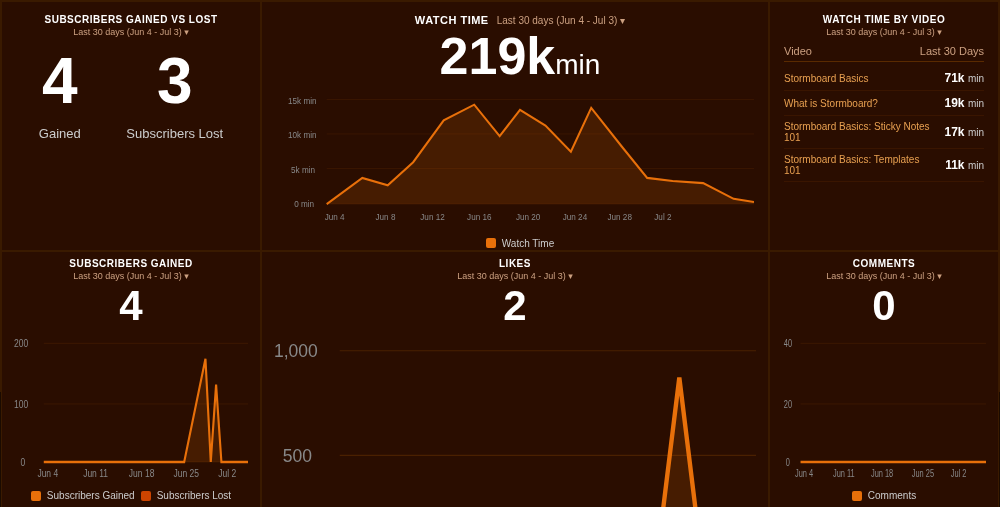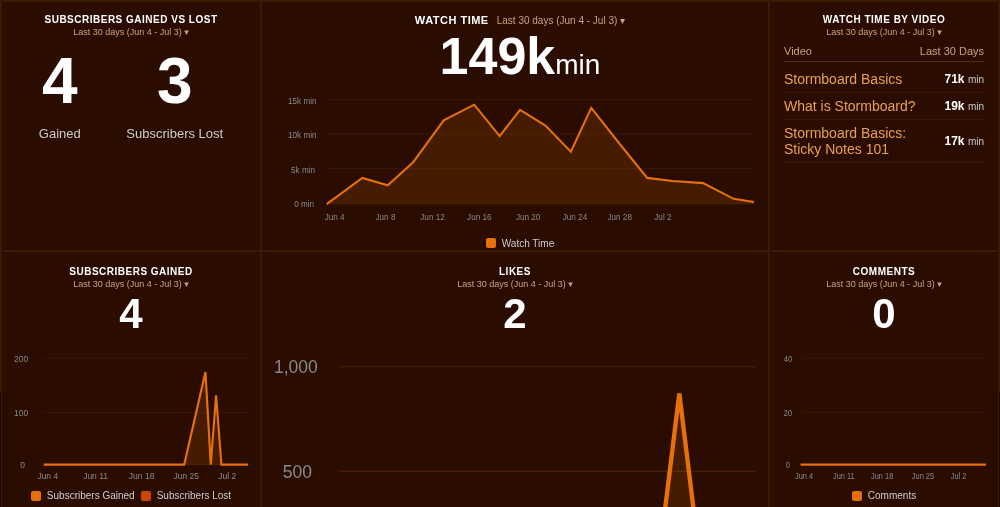--- a/index.html
+++ b/index.html
@@ -156,55 +156,55 @@
     .video-row {
       display: flex;
       justify-content: space-between;
       align-items: center;
       padding: 5px 0;
       border-bottom: 1px solid #3a1500;
       font-size: 11px;
     }
     .video-name {
       color: #e8a050;
-      font-size: 14px;
+      font-size: 10px;
       flex: 1;
     }
     .video-value {
       font-size: 12px;
       font-weight: bold;
       color: #fff;
       white-space: nowrap;
       margin-left: 8px;
     }
     .video-value-unit {
       font-size: 10px;
       color: #ccc;
       font-weight: normal;
     }
 
     
     .bottom-panel {
       display: flex;
       flex-direction: column;
       align-items: center;
-      padding: 14px 12px 6px;
+      padding: 6px 12px 6px;
     }
     .bottom-big {
       font-size: 42px;
       font-weight: bold;
       color: #fff;
       line-height: 1.1;
       margin-top: 2px;
     }
     .bottom-chart {
       width: 100%;
       flex: 1;
       position: relative;
-      margin-top: 12px;
+      margin-top: 4px;
     }
 
     
     svg { width: 100%; height: 100%; }
 
     .y-label {
       font-size: 8px;
       fill: #888;
     }
     .x-label {
@@ -243,21 +243,21 @@
       </div>
     </div>
   </div>
 
   <div class="panel watch-time">
     <div class="watch-time-header">
       <span class="watch-title-text">WATCH TIME</span>
       <span class="watch-range">Last 30 days (Jun 4 - Jul 3)</span>
     </div>
     <div class="watch-big">
-      <span>149k</span><span class="watch-unit">min</span>
+      <span>219k</span><span class="watch-unit">min</span>
     </div>
     <div class="chart-container">
       <svg viewBox="0 0 460 140" preserveAspectRatio="none">
 
         <line class="grid-line" x1="40" y1="10" x2="460" y2="10"></line>
         <line class="grid-line" x1="40" y1="43" x2="460" y2="43"></line>
         <line class="grid-line" x1="40" y1="76" x2="460" y2="76"></line>
         <line class="grid-line" x1="40" y1="110" x2="460" y2="110"></line>
 
         <text class="y-label" x="2" y="14">15k min</text>
@@ -298,20 +298,24 @@
       <span class="video-value">71k <span class="video-value-unit">min</span></span>
           </div>
           <div class="video-row">
             <span class="video-name">What is Stormboard?</span>
       <span class="video-value">19k <span class="video-value-unit">min</span></span>
           </div>
           <div class="video-row">
             <span class="video-name">Stormboard Basics: Sticky Notes 101</span>
       <span class="video-value">17k <span class="video-value-unit">min</span></span>
           </div>
+          <div class="video-row">
+            <span class="video-name">Stormboard Basics: Templates 101</span>
+      <span class="video-value">11k <span class="video-value-unit">min</span></span>
+          </div>
         </div>
     </div>
   </div>
 
   <div class="panel bottom-panel">
     <div class="panel-title">SUBSCRIBERS GAINED</div>
     <div class="panel-subtitle">Last 30 days (Jun 4 - Jul 3)</div>
     <div class="bottom-big">4</div>
     <div class="bottom-chart">
       <svg viewBox="0 0 220 120" preserveAspectRatio="none">

